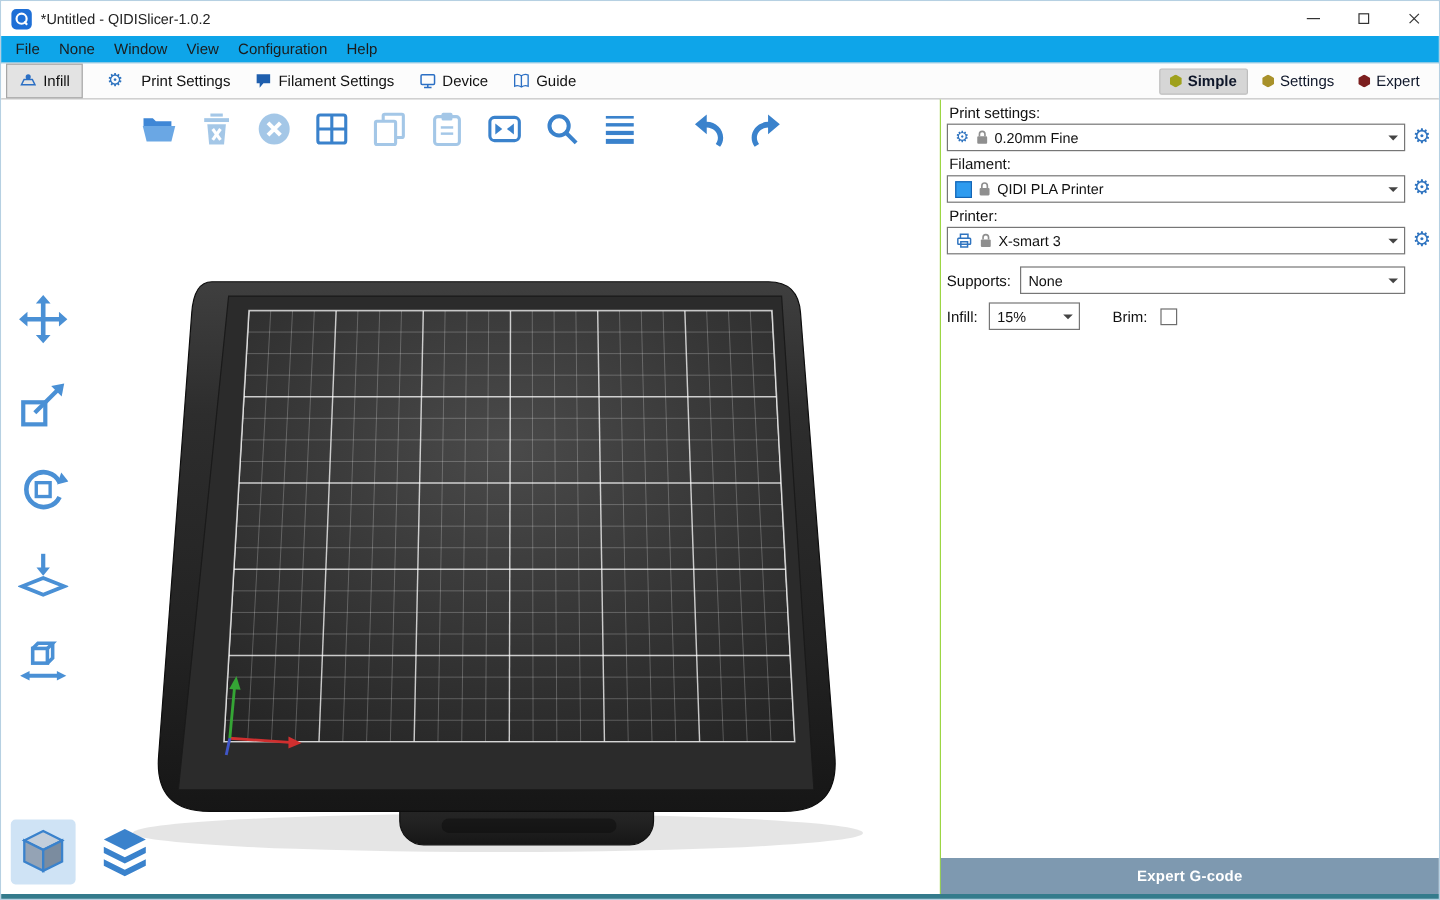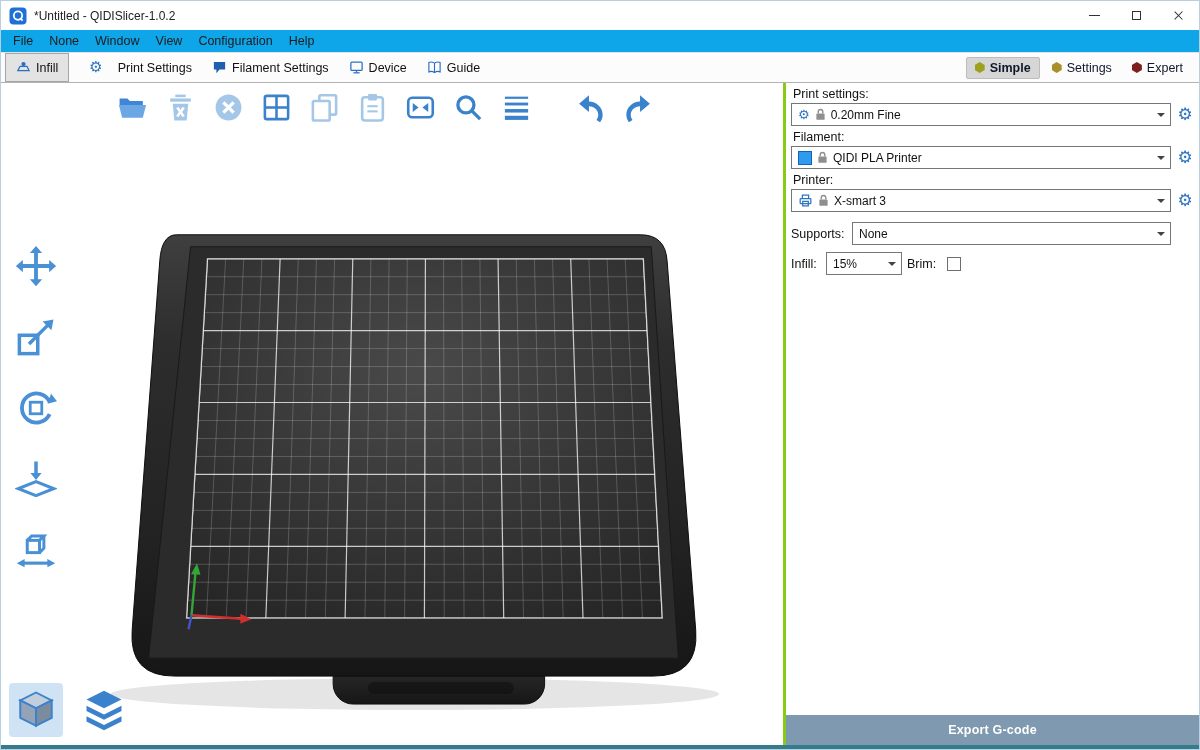--- a/index.html
+++ b/index.html
@@ -51,21 +51,21 @@
   .left-toolbar { position:absolute; top:158px; left:10px; display:flex; flex-direction:column; gap:21px; }
   .lt-btn { width:50px; height:50px; display:flex; align-items:center; justify-content:center; }
   .lt-btn svg { width:42px; height:42px; display:block; }
 
   .view-switch { position:absolute; left:8px; bottom:8px; display:flex; gap:14px; align-items:center; }
   .view-tile { width:54px; height:54px; display:flex; align-items:center; justify-content:center; border-radius:4px; }
   .view-tile.active { background:#cfe3f5; }
   .view-tile svg { width:42px; height:42px; display:block; }
 
   
-  .sidebar { flex:0 0 416px; border-left:3px solid #84cc16; background:#fff; display:flex; flex-direction:column; }
+  .sidebar { flex:0 0 416px; border-left:1px solid #84cc16; background:#fff; display:flex; flex-direction:column; }
   .sb-content { padding:2px 5px 0 5px; }
   .sb-label { font-size:12.5px; color:#111; margin:4px 0 2px 2px; }
   .sb-label:first-child { margin-top:2px; }
   .setting-row { display:flex; align-items:center; gap:5px; }
   .setting-row.mt { margin-top:10px; }
   .setting-row.mt2 { margin-top:7px; }
   .combo { flex:1 1 auto; height:23px; border:1px solid #767676; background:#fff;
     display:flex; align-items:center; gap:5px; padding-left:6px; min-width:0; }
   .combo.narrow { flex:0 0 76px; }
   .combo-text { flex:1 1 auto; font-size:12px; color:#111; white-space:nowrap; overflow:hidden; }
@@ -75,21 +75,21 @@
   .swatch { width:14px; height:14px; border:1px solid #1464b4; flex:0 0 auto; }
   .mini-printer { width:15px; height:15px; flex:0 0 auto; }
   .gear-glyph { font-family:"DejaVu Sans",sans-serif; color:#2f74c0; line-height:1; }
   .gear-glyph.sm { font-size:13px; }
   .gear-glyph.lg { font-size:17px; width:18px; text-align:center; flex:0 0 auto; }
   .gear-glyph.tab { font-size:15px; }
   .gear-spacer { width:18px; flex:0 0 auto; }
   .inline-label { font-size:12.5px; color:#111; }
   .inline-label.supports { min-width:56px; }
   .inline-label.short { min-width:30px; }
-  .inline-label.brim { }
+  .inline-label.brim { margin-left:22px; }
   .checkbox { width:14px; height:14px; border:1px solid #6e6e6e; background:#fff; margin-left:6px; flex:0 0 auto; }
   .export-btn { margin-top:auto; height:30px; display:flex; align-items:center; justify-content:center;
     color:#fff; font-size:12.5px; font-weight:bold; letter-spacing:.2px; }
 
   .bottom-strip { height:4px; flex:0 0 auto; }
 </style>
 </head>
 <body>
 
 <div class="window">
@@ -487,18 +487,18 @@
             <span class="combo-text">15%</span>
             <span class="caret-box">
                 <i class="caret"></i>
               </span>
           </div>
           <span class="inline-label brim">Brim:</span>
           <span class="checkbox"></span>
         </div>
       </div>
 
-      <div class="export-btn" style="background-color: rgb(126, 153, 176);">Export G-code</div>
+      <div class="export-btn" style="background-color: rgb(126, 153, 176);">Expert G-code</div>
     </div>
   </div>
 
   <div class="bottom-strip" style="background-color: rgb(52, 123, 140);"></div>
 </div>
 
 </body></html>

